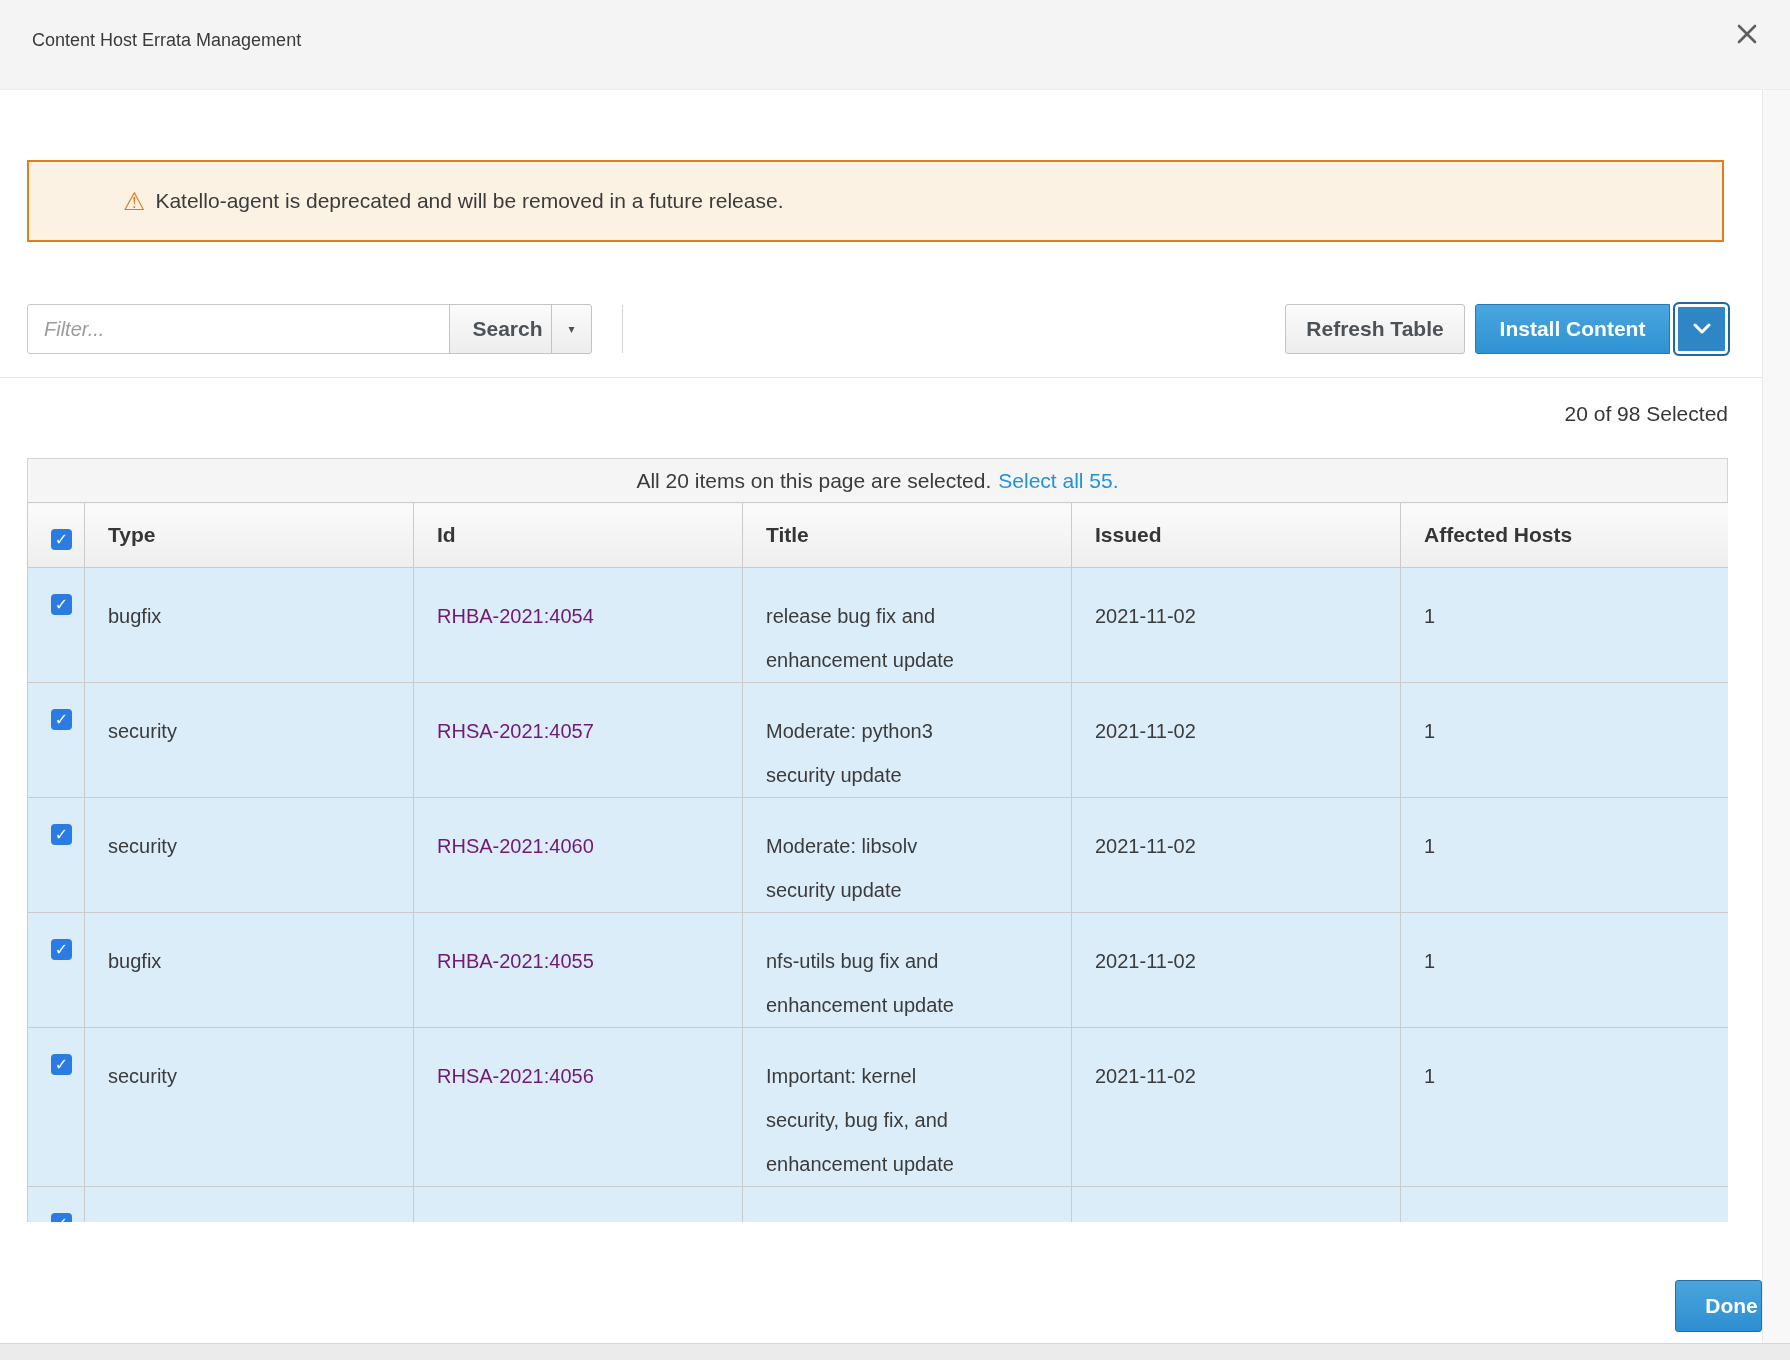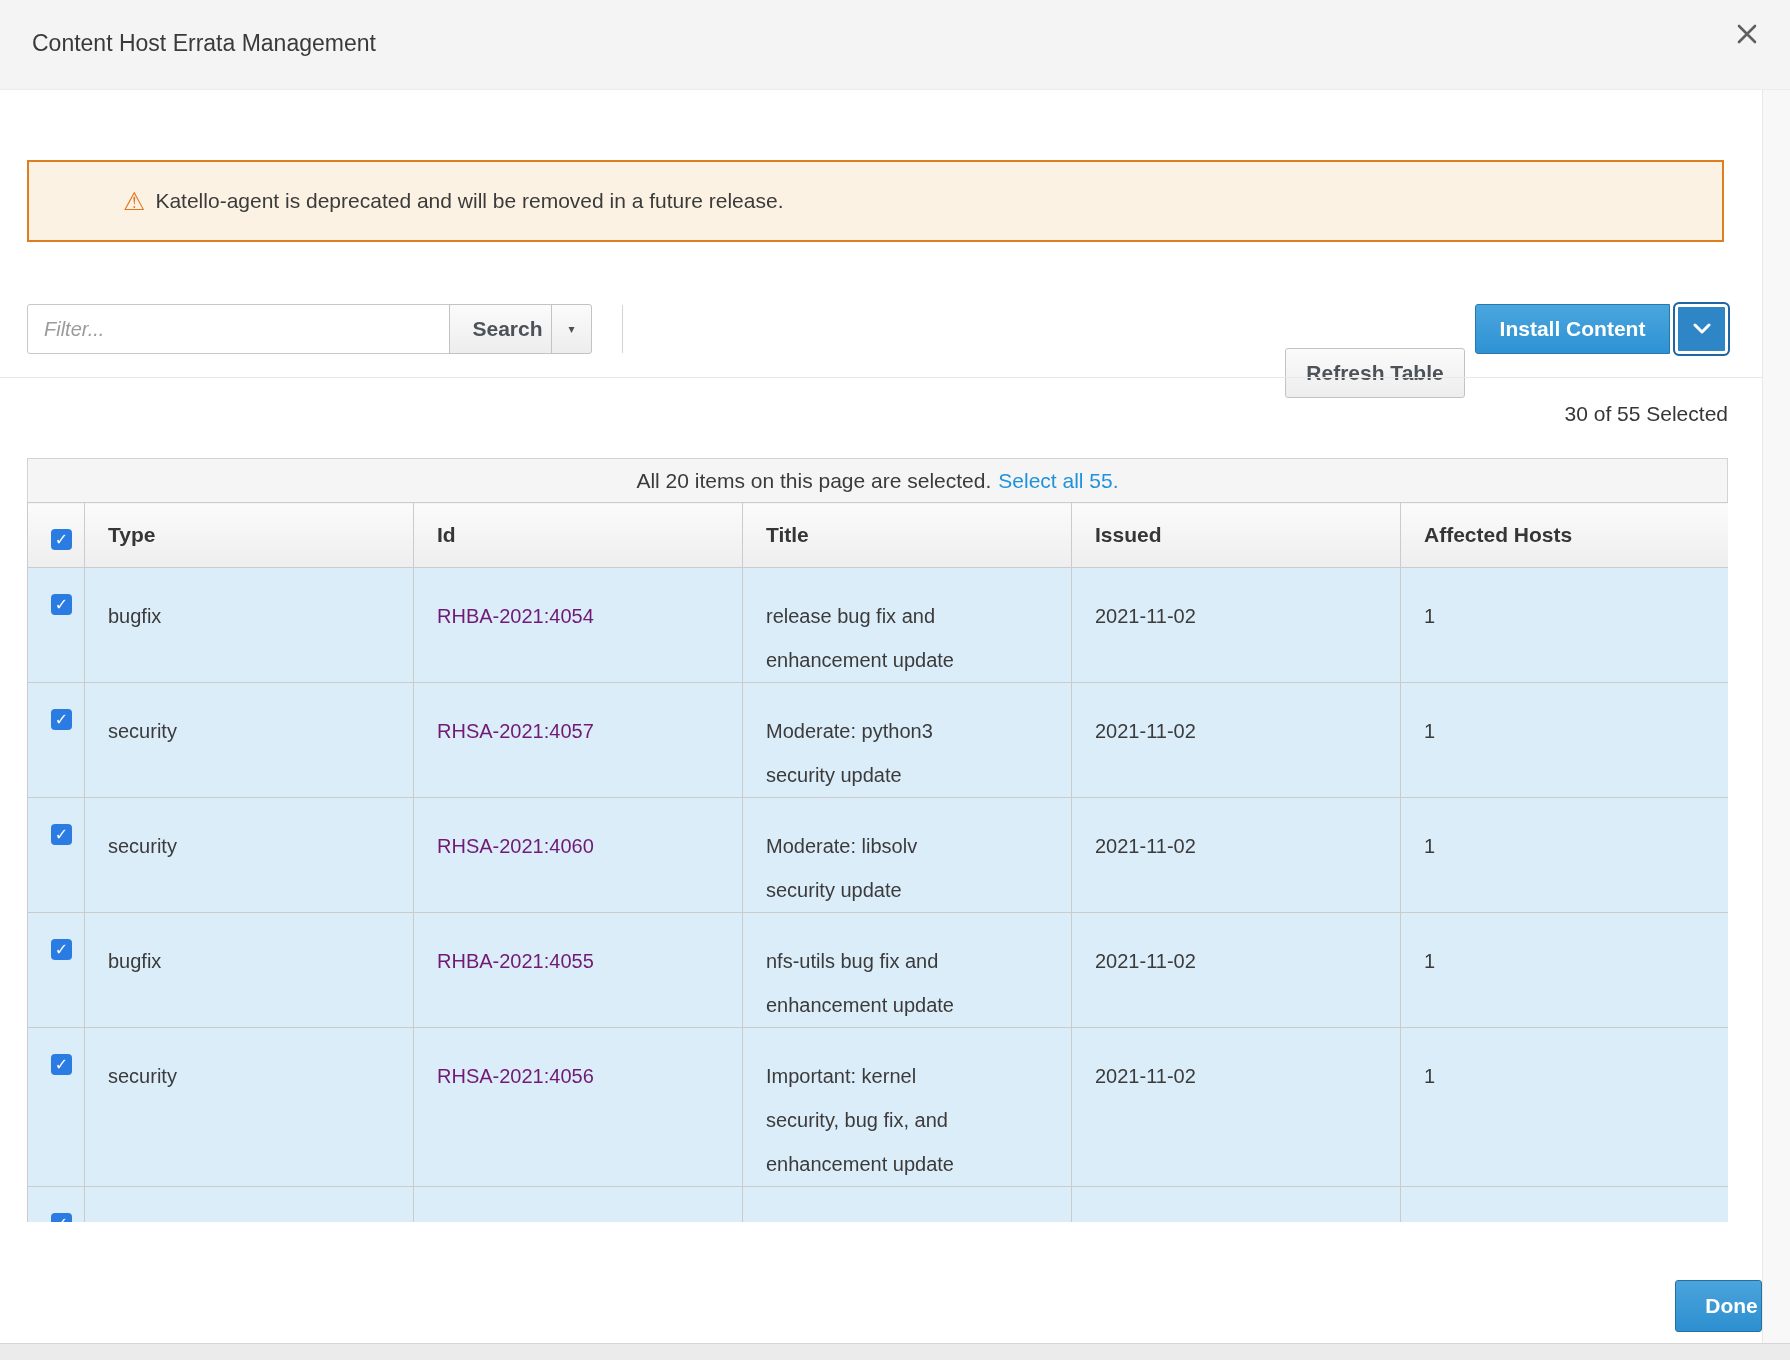--- a/index.html
+++ b/index.html
@@ -6,21 +6,21 @@
   html,body { margin:0; padding:0; }
   body {
     width:1790px; height:1360px; position:relative; overflow:hidden;
     background:#ececec; font-family:"Liberation Sans", sans-serif; color:#3b3b3b;
   }
   .modal { position:absolute; left:0; top:0; width:1790px; height:1343px; background:#fff; }
 
   
   .modal-header { position:absolute; left:0; top:0; width:1790px; height:90px;
     background:#f4f4f4; border-bottom:1px solid #ececec; }
-  .modal-title { position:absolute; left:32px; top:30px; font-size:23px; color:#3a3a3a; }
+  .modal-title { position:absolute; left:32px; top:30px; font-size:18px; color:#3a3a3a; }
   .close-btn { position:absolute; right:28px; top:20px; width:30px; height:30px;
     background:none; border:none; cursor:pointer; padding:0; display:flex; align-items:center; justify-content:center; }
 
   
   .alert { position:absolute; left:27px; top:160px; width:1697px; height:82px;
     background:#fcf2e3; border:2px solid #de7e20; display:flex; align-items:center;
     padding-left:94px; }
   .warn-icon { font-family:"DejaVu Sans", sans-serif; color:#e0761e; font-size:25px; line-height:1; margin-right:10px; }
   .alert-text { font-size:21px; color:#3b3b3b; }
 
@@ -29,21 +29,21 @@
     font-family:"Liberation Sans", sans-serif; font-size:21px; font-weight:600; color:#4d5258;
     background:linear-gradient(#fbfbfb,#ededed); border:1px solid #c3c3c3; cursor:pointer; }
   .filter-input { position:absolute; left:27px; top:304px; width:423px; height:50px;
     border:1px solid #c8c8c8; border-radius:3px 0 0 3px; padding:0 16px; font-size:20px;
     font-family:"Liberation Sans", sans-serif; color:#3b3b3b; outline:none; }
   .filter-input::placeholder { font-style:italic; color:#9b9b9b; }
   .search-btn { position:absolute; left:449px; top:304px; width:117px; height:50px; border-radius:0; }
   .caret-btn { position:absolute; left:551px; top:304px; width:41px; height:50px; border-radius:0 3px 3px 0; }
   .caret-glyph { font-family:"DejaVu Sans", sans-serif; font-size:12px; color:#4f4f4f; }
   .toolbar-divider { position:absolute; left:622px; top:305px; width:1px; height:48px; background:#d4d4d4; }
-  .refresh-btn { position:absolute; left:1285px; top:304px; width:180px; height:50px; border-radius:3px;margin-top:44px; }
+  .refresh-btn { position:absolute; left:1285px; top:304px; width:180px; height:50px; border-radius:3px; }
   .install-btn { position:absolute; left:1475px; top:304px; width:195px; height:50px;
     border-radius:3px 0 0 3px; background:linear-gradient(#4aa6de,#2e92d3);
     border:1px solid #2779ab; color:#fff; font-weight:700; }
   .install-caret { position:absolute; left:1673px; top:302px; width:57px; height:54px;
     background:#2f86c6; border:2px solid #1f66a3; border-radius:6px;
     box-shadow:inset 0 0 0 3px #ffffff; display:flex; align-items:center; justify-content:center; cursor:pointer; }
 
   .hr1 { position:absolute; left:0; top:377px; width:1762px; height:1px; background:#e8e8e8; }
 
   .selected-count { position:absolute; left:27px; top:402px; width:1701px; text-align:right;
@@ -111,21 +111,21 @@
   <div class="install-caret">
     <span>
       <svg width="18" height="11" viewBox="0 0 18 11">
           <polyline points="2,2 9,9 16,2" stroke="#ffffff" stroke-width="3" fill="none" stroke-linecap="round" stroke-linejoin="round"></polyline>
         </svg>
     </span>
   </div>
 
   <div class="hr1"></div>
 
-  <div class="selected-count">30 of 55 Selected</div>
+  <div class="selected-count">20 of 98 Selected</div>
 
   <div class="table-wrap">
     <div class="select-banner">
       <span>All 20 items on this page are selected.</span>
       <a>Select all 55.</a>
     </div>
     <table>
       <colgroup>
         <col style="width:57px">
           <col style="width:329px">

